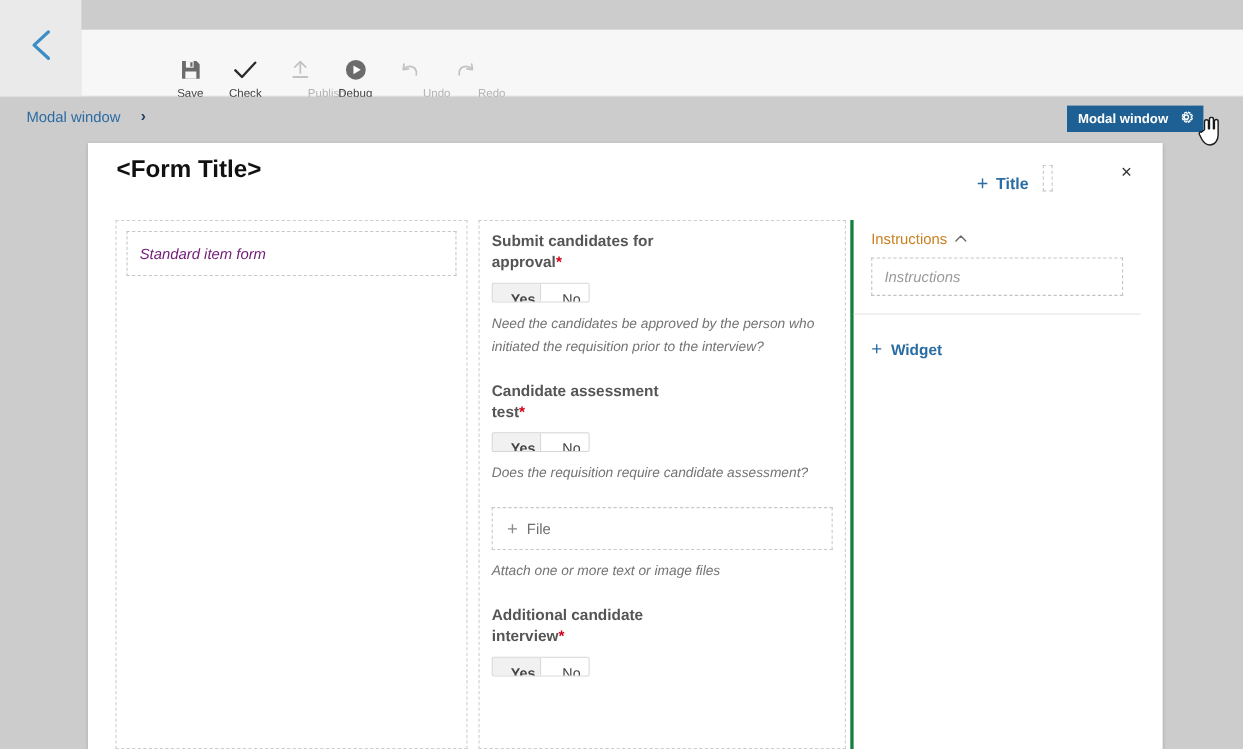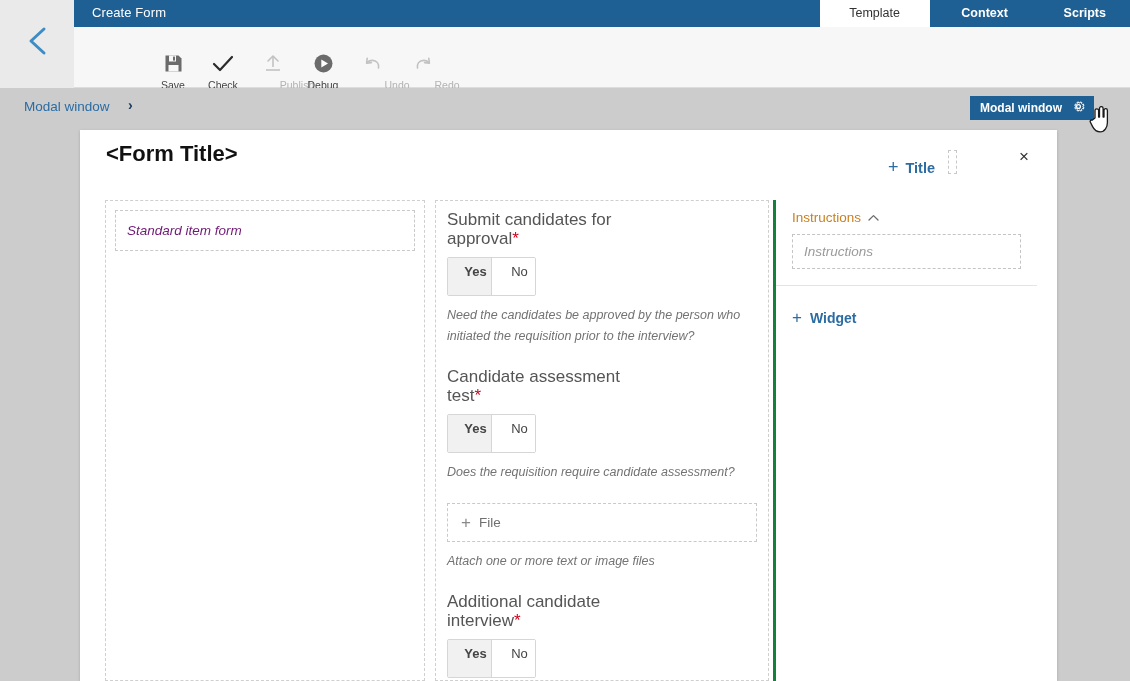--- a/index.html
+++ b/index.html
@@ -121,27 +121,27 @@
     position: absolute; left: 9px; top: 9px; right: 9px; height: 41px;
     border: 1px dashed #c9c9c9;
     display: flex; align-items: center; padding-left: 11px;
   }
   .ph-text { font-style: italic; color: #701a75; font-size: 13.5px; }
 
   
   .fields { position: absolute; left: 11px; top: 9px; right: 11px; }
   .field { margin-bottom: 20px; }
   .field-label {
-    font-size: 17px; color: #555555; line-height: 19px;
-    max-width: 180px; margin-bottom: 9px;
+    font-size: 14px; color: #555555; line-height: 19px;
+    max-width: 180px; margin-bottom: 9px; font-weight: bold;
   }
   .req { color: #d0021b; }
   .yn { display: flex; border: 1px solid #d6d6d6; border-radius: 2px; width: 89px; overflow: hidden; }
   .yn > div {
-    flex: 1; text-align: center; height: 37px; line-height: 27px;
+    flex: 1; text-align: center; height: 16px; line-height: 27px;
     font-size: 13px; color: #444444; cursor: pointer; padding-left: 12px;
   }
   .yn .yes { background: #f1f1f1; font-weight: bold; border-right: 1px solid #d6d6d6; }
   .yn .no { background: #ffffff; }
   .hint {
     font-style: italic; color: #737373; font-size: 12.5px;
     line-height: 21px; margin-top: 9px;
   }
   .dropzone {
     border: 1px dashed #c9c9c9; height: 39px;
@@ -176,28 +176,20 @@
   <div class="topbar">
 
     <div class="left-rail">
       <div class="back-arrow">
         <svg width="28" height="34" viewBox="0 0 28 34">
           <polyline points="20,5 7,17 20,29" fill="none" stroke="#3c8dc5" stroke-width="3" stroke-linecap="round" stroke-linejoin="round"></polyline>
         </svg>
       </div>
     </div>
 
-    <div class="header-blue">
-      <div class="header-title">Create Form</div>
-      <div class="tabs">
-        <div class="tab wide active">Template</div>
-        <div class="tab wide">Context</div>
-        <div class="tab">Scripts</div>
-      </div>
-    </div>
 
     <div class="toolbar">
 
       <div class="tool" style="left:74px">
         <span class="glyph">
           <svg width="19" height="19" viewBox="0 0 19 19">
             <path d="M1.5 1.5h13l3 3v13h-16z" fill="#6b6b6b"></path>
             <rect x="5" y="1.5" width="7" height="6" fill="#f7f7f7"></rect>
             <rect x="9" y="2.6" width="2" height="4" fill="#6b6b6b"></rect>
             <rect x="4.5" y="11" width="10" height="6.5" fill="#f7f7f7"></rect>

